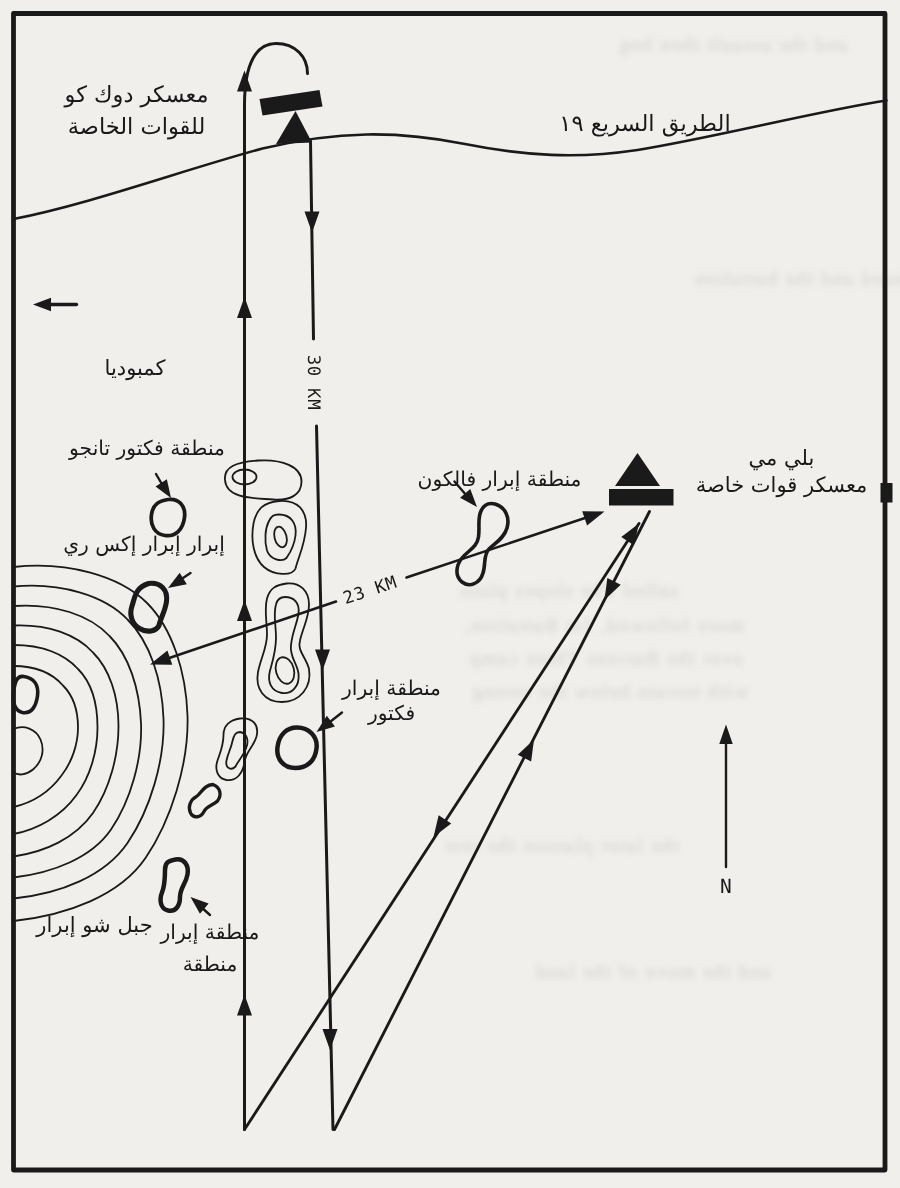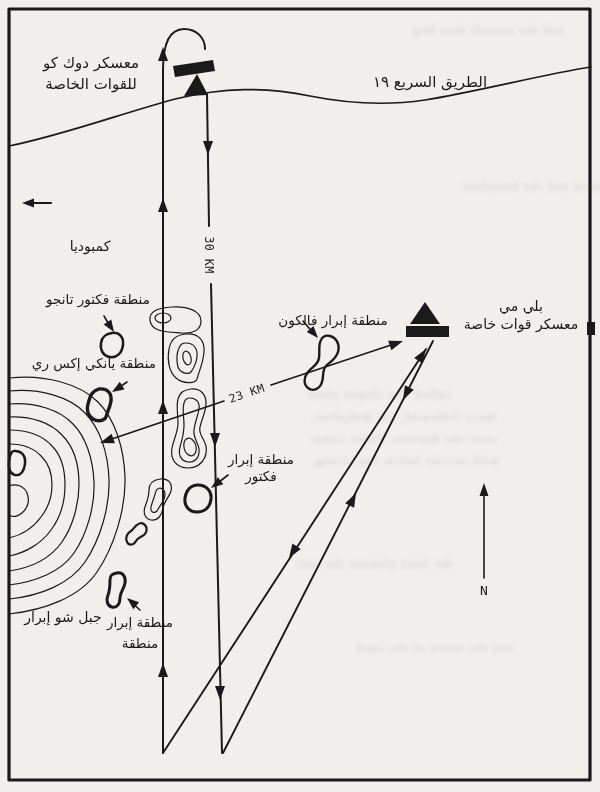--- a/index.html
+++ b/index.html
@@ -161,21 +161,21 @@
     <div>معسكر دوك كو</div>
     <div>للقوات الخاصة</div>
   </div>
 
   <div class="lbl highway">الطريق السريع ١٩</div>
 
   <div class="lbl cambodia">كمبوديا</div>
 
   <div class="lbl tango">منطقة فكتور تانجو</div>
 
-  <div class="lbl xray">منطقة يانكي إكس ري</div>
+  <div class="lbl xray">إبرار إبرار إكس ري</div>
 
   <div class="lbl falcon">منطقة إبرار فالكون</div>
 
   <div class="lbl pleime">
     <div>بلي مي</div>
     <div>معسكر قوات خاصة</div>
   </div>
 
   <div class="lbl victor">
     <div>منطقة إبرار</div>

